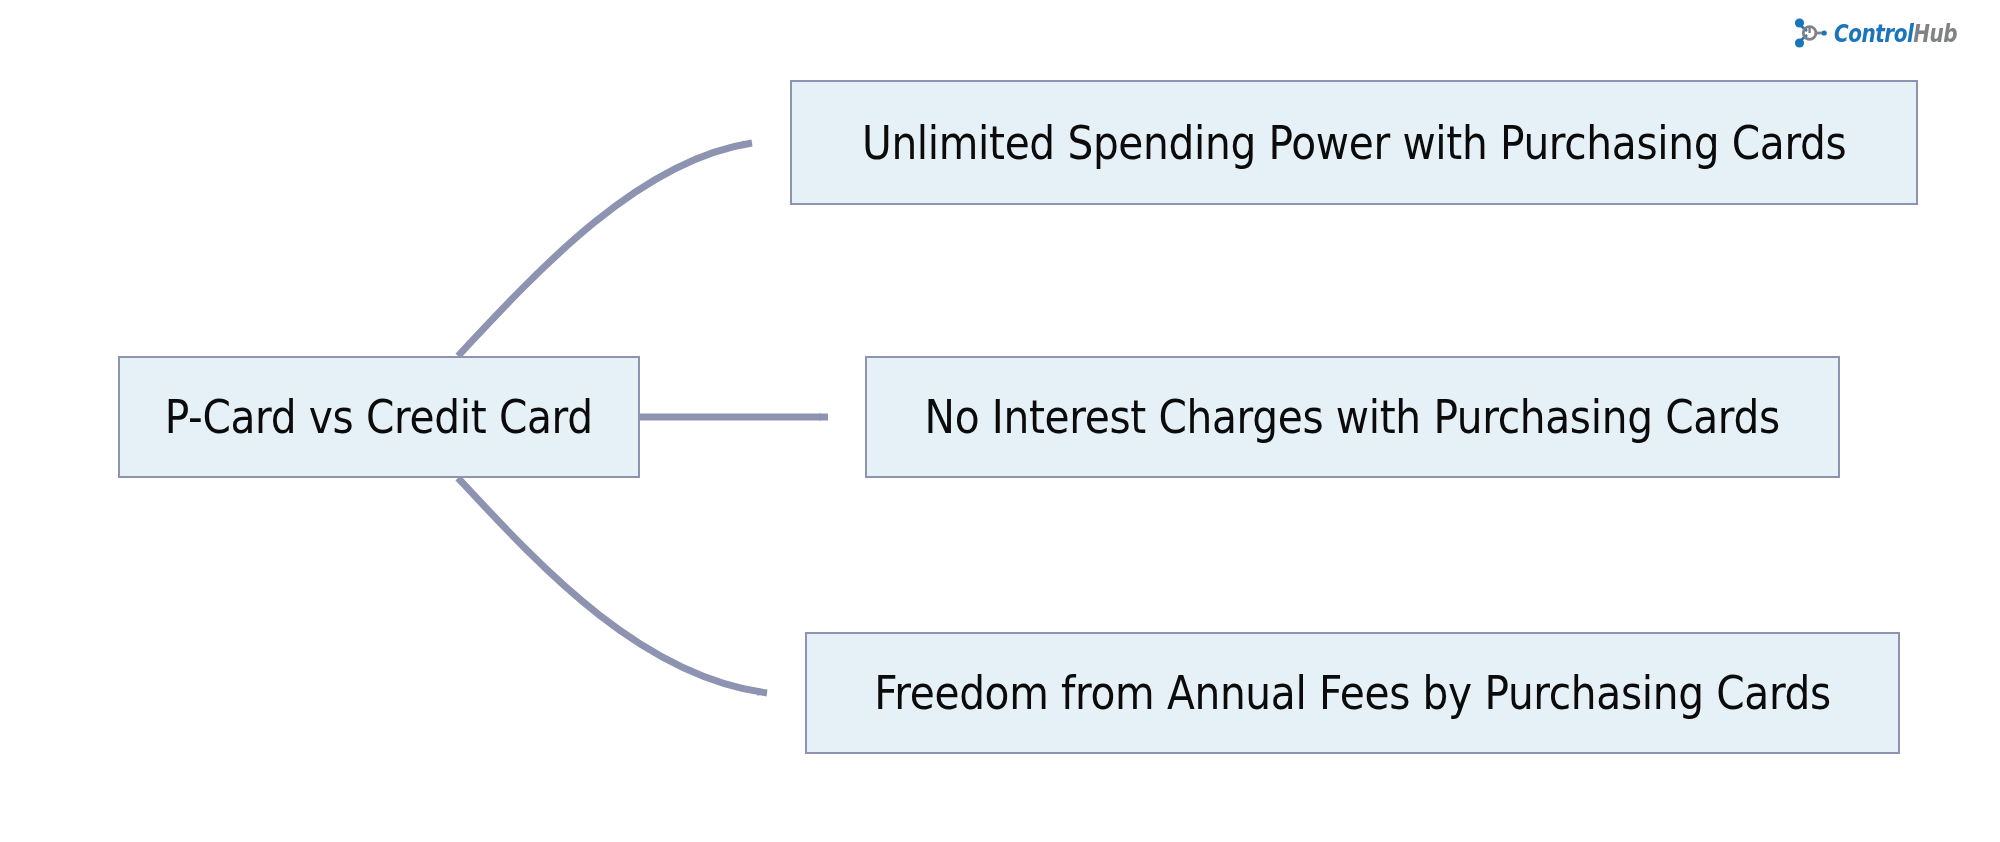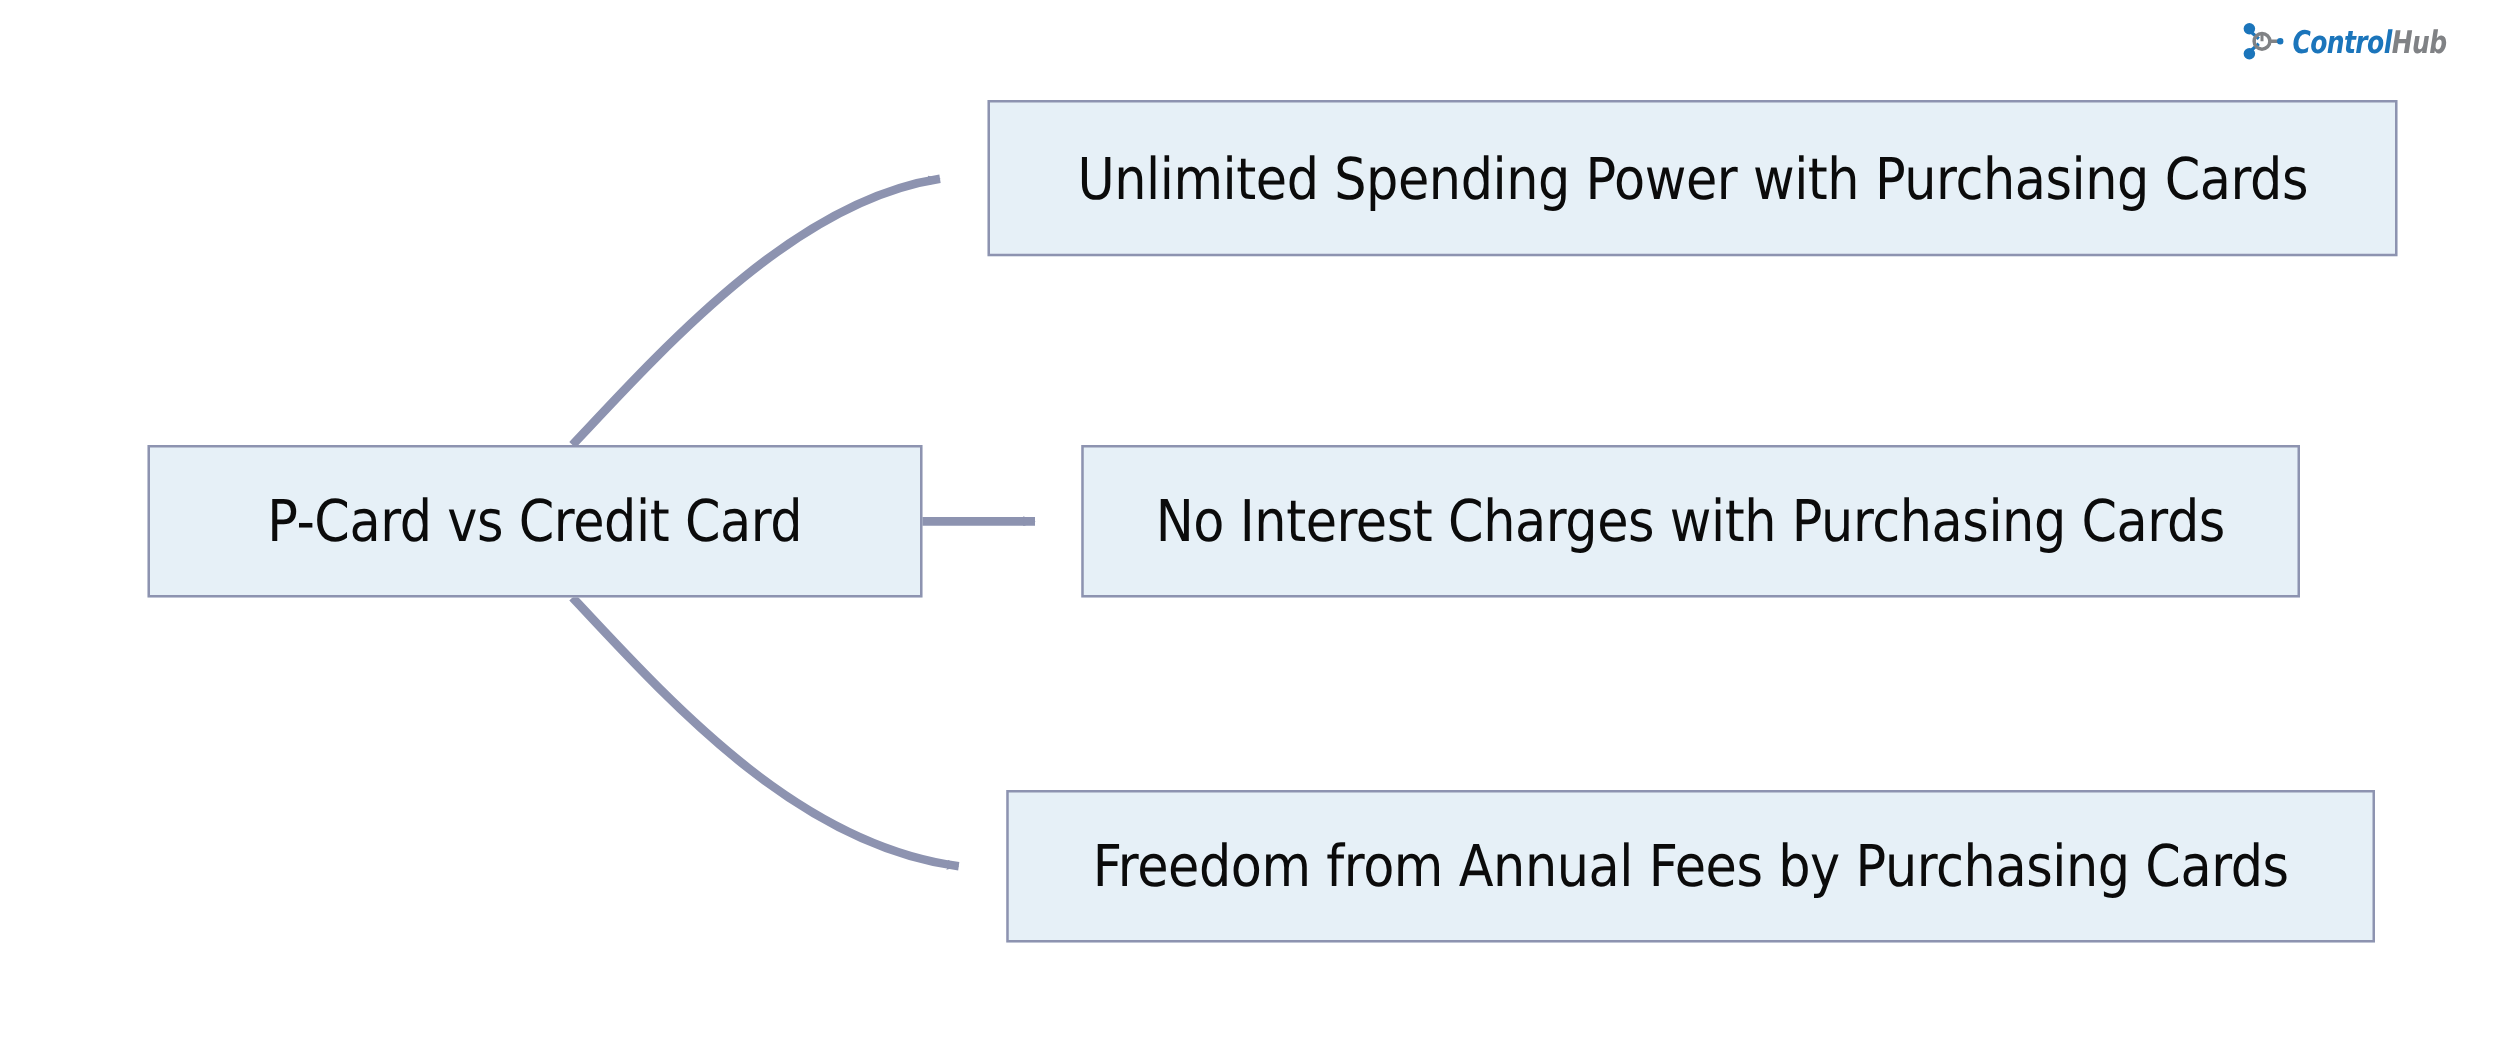--- a/index.html
+++ b/index.html
@@ -44,21 +44,21 @@
     font-family: "DejaVu Sans", sans-serif;
     font-size: 46px;
     font-weight: 400;
     letter-spacing: -0.4px;
     line-height: 1;
     white-space: nowrap;
     transform: scaleX(0.885);
     transform-origin: center center;
   }
 
-  .node-source   { left: 118px; top: 356px; width: 620px; height: 122px; }
+  .node-source   { left: 118px; top: 356px; width: 522px; height: 122px; }
   .node-target-0 { left: 790px; top:  80px; width: 1128px; height: 125px; }
   .node-target-1 { left: 865px; top: 356px; width: 975px;  height: 122px; }
   .node-target-2 { left: 805px; top: 632px; width: 1095px; height: 122px; }
 
   
   #brand {
     position: absolute;
     right: 12px;
     top: 14px;
     display: flex;

